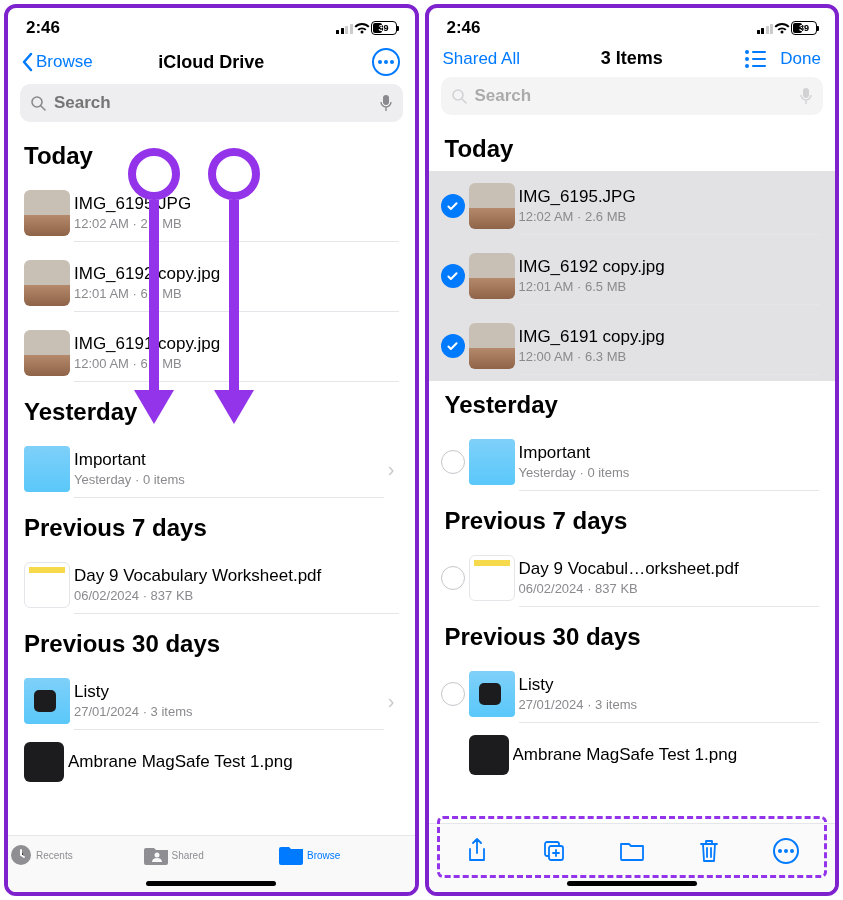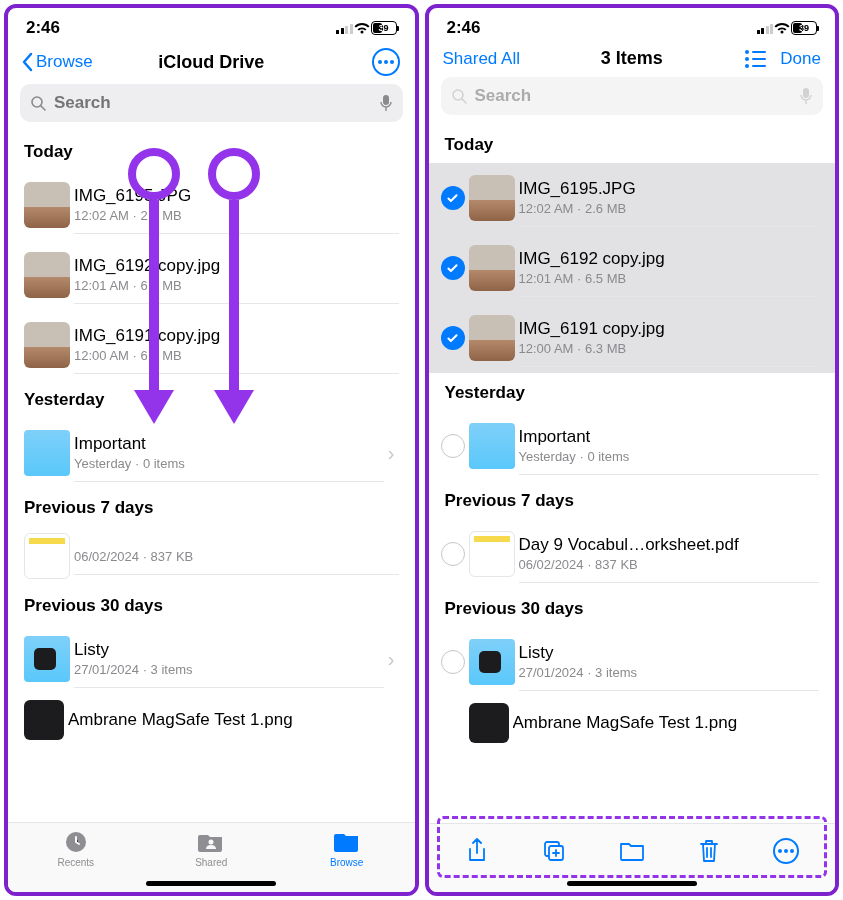--- a/index.html
+++ b/index.html
@@ -24,42 +24,42 @@
   .dots{display:flex;gap:2px;}.dots span{width:4px;height:4px;border-radius:50%;background:#007aff;}
   .list-icon{display:flex;flex-direction:column;gap:3px;}
   .list-icon div{display:flex;align-items:center;gap:3px;}
   .list-icon .dot{width:4px;height:4px;border-radius:50%;background:#007aff;}
   .list-icon .line{width:14px;height:2px;background:#007aff;border-radius:1px;}
   .search-bar{margin:0 12px 10px;background:#eeeef0;border-radius:10px;height:38px;display:flex;align-items:center;padding:0 10px;gap:8px;}
   .search-bar .mag{color:#8a8a8e;font-size:16px;}
   .search-bar input{flex:1;border:none;background:transparent;font-size:17px;color:#8a8a8e;outline:none;font-weight:bold;}
   .mic{color:#8a8a8e;font-size:16px;}
   .content{flex:1;overflow:auto;}
-  .section-header{font-weight:700;font-size:17px;padding:10px 16px 8px;color:#000;}
+  .section-header{font-weight:700;font-size:24px;padding:10px 16px 8px;color:#000;}
   .row{display:flex;align-items:center;padding:6px 16px;gap:4px;position:relative;min-height:60px;}
   .row.selected{background:#e2e2e4;}
   .row.sel-mode{padding-left:12px;}
   .check{width:24px;height:24px;border-radius:50%;flex-shrink:0;}
   .check.empty{border:1.5px solid #c7c7cc;}
   .check.filled{background:#007aff;display:flex;align-items:center;justify-content:center;}
   .check.filled svg{width:13px;height:13px;}
   .thumb{width:46px;height:46px;border-radius:6px;background:#d0d0d0;flex-shrink:0;overflow:hidden;position:relative;}
   .thumb.photo{background:linear-gradient(180deg,#c8bfb5 0%,#c8bfb5 55%,#b4896b 55%,#8e6347 100%);}
   .thumb.folder{background:linear-gradient(180deg,#7ed0f9 0%,#5ac8fa 100%);border-radius:4px;position:relative;}
   .thumb.folder::before{content:'';position:absolute;top:-5px;left:2px;width:18px;height:8px;background:#7ed0f9;border-radius:3px 3px 0 0;}
   .thumb.folder.app::after{content:'';position:absolute;top:12px;left:10px;width:22px;height:22px;background:#1c1c1e;border-radius:5px;}
   .thumb.doc{background:#fff;border:1px solid #e5e5ea;}
   .thumb.doc::before{content:'';position:absolute;top:4px;left:4px;right:4px;height:6px;background:#f7d94c;}
   .thumb.png{background:#1c1c1e;}
   .row-body{flex:1;border-bottom:1px solid #e5e5ea;padding:10px 0;min-width:0;}
   .row-title{font-size:17px;color:#000;white-space:nowrap;overflow:hidden;text-overflow:ellipsis;}
   .row-sub{font-size:13px;color:#8a8a8e;margin-top:2px;}
   .chev{color:#c7c7cc;font-size:20px;padding-right:4px;}
   .tabbar{display:flex;border-top:1px solid #e5e5ea;background:#f9f9f9;padding:6px 0 24px;}
-  .tab{flex:1;display:flex;flex-direction:column;align-items:center;gap:2px;font-size:10px;color:#8e8e93;}
+  .tab{flex:1;display:flex;flex-direction:row;align-items:center;gap:2px;font-size:10px;color:#8e8e93;}
   .tab.active{color:#007aff;}
   .tab-icon{width:26px;height:26px;display:flex;align-items:center;justify-content:center;}
   .toolbar{display:flex;justify-content:space-around;align-items:center;border-top:1px solid #e5e5ea;background:#fafafa;padding:12px 10px 26px;}
   .tool-btn{color:#007aff;width:30px;height:30px;display:flex;align-items:center;justify-content:center;}
   .home-ind{position:absolute;bottom:6px;left:50%;transform:translateX(-50%);width:130px;height:5px;background:#000;border-radius:3px;}
   .highlight-box{position:absolute;bottom:14px;left:8px;right:8px;height:62px;border:3px dashed #9333ea;border-radius:6px;pointer-events:none;}
   .arrow-overlay{position:absolute;pointer-events:none;z-index:10;}
   .arrow-circ{width:52px;height:52px;border:8px solid #9333ea;border-radius:50%;background:transparent;}
   .arrow-shaft{width:10px;background:#9333ea;margin:0 auto;}
   .arrow-head{width:0;height:0;border-left:20px solid transparent;border-right:20px solid transparent;border-top:34px solid #9333ea;margin:0 auto;}
@@ -154,20 +154,21 @@
           <div class="row-sub">Yesterday · 0 items</div>
         </div>
       <span class="chev">›</span>
     </div>
 
     <div class="section-header">Previous 7 days</div>
 
     <div class="row">
       <div class="thumb doc"></div>
       <div class="row-body">
+          <div class="row-title">Day 9 Vocabulary Worksheet.pdf</div>
           <div class="row-sub">06/02/2024 · 837 KB</div>
         </div>
     </div>
 
     <div class="section-header">Previous 30 days</div>
 
     <div class="row">
       <div class="thumb folder app"></div>
       <div class="row-body">
           <div class="row-title">Listy</div>

